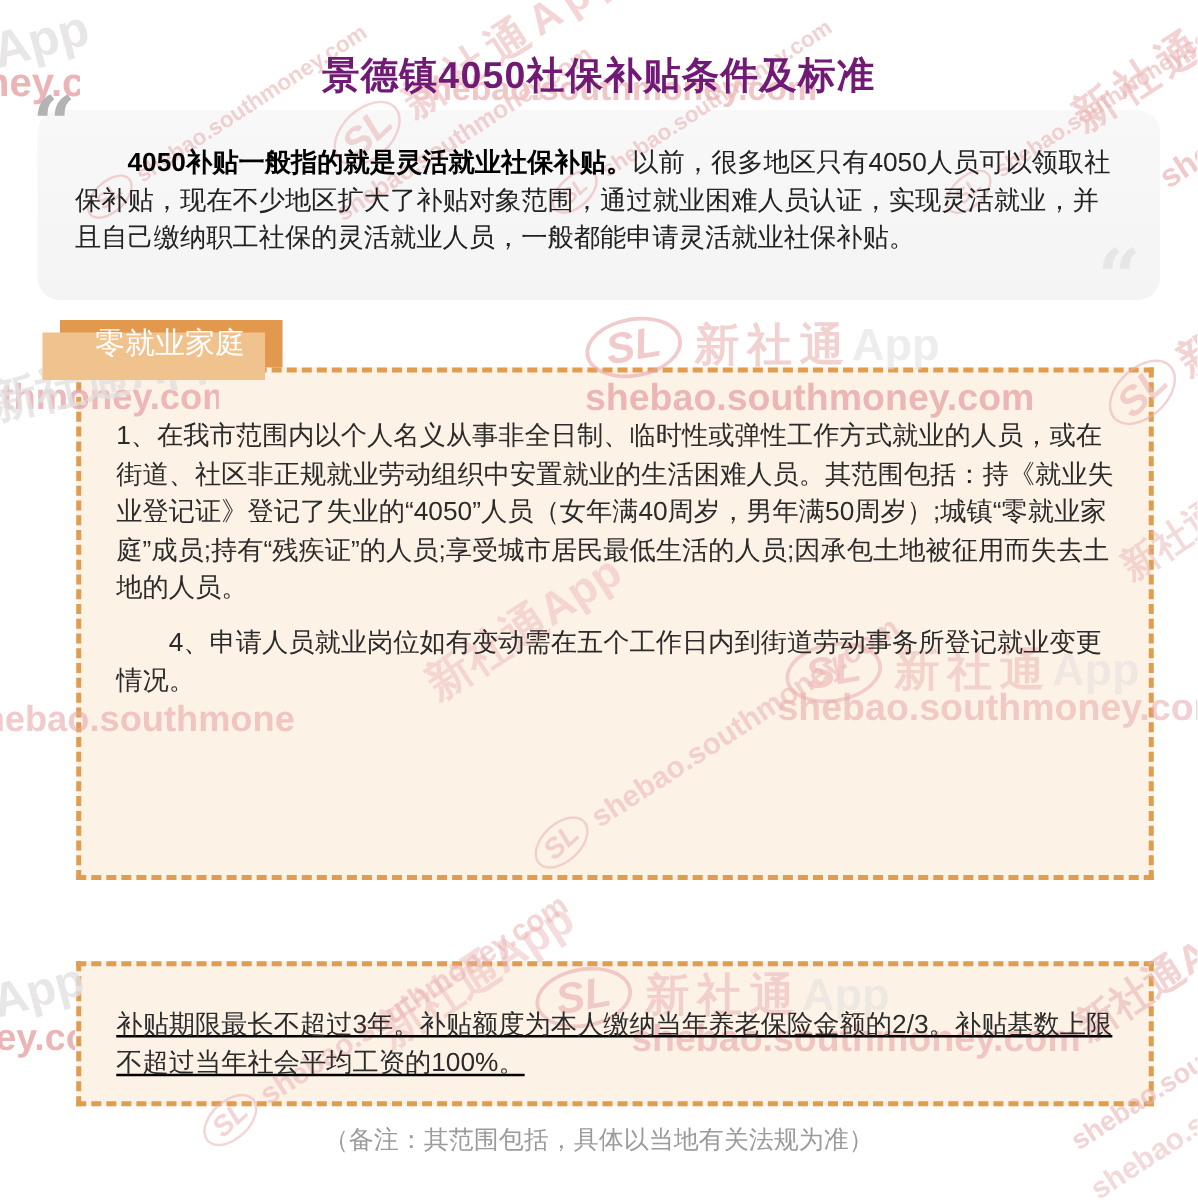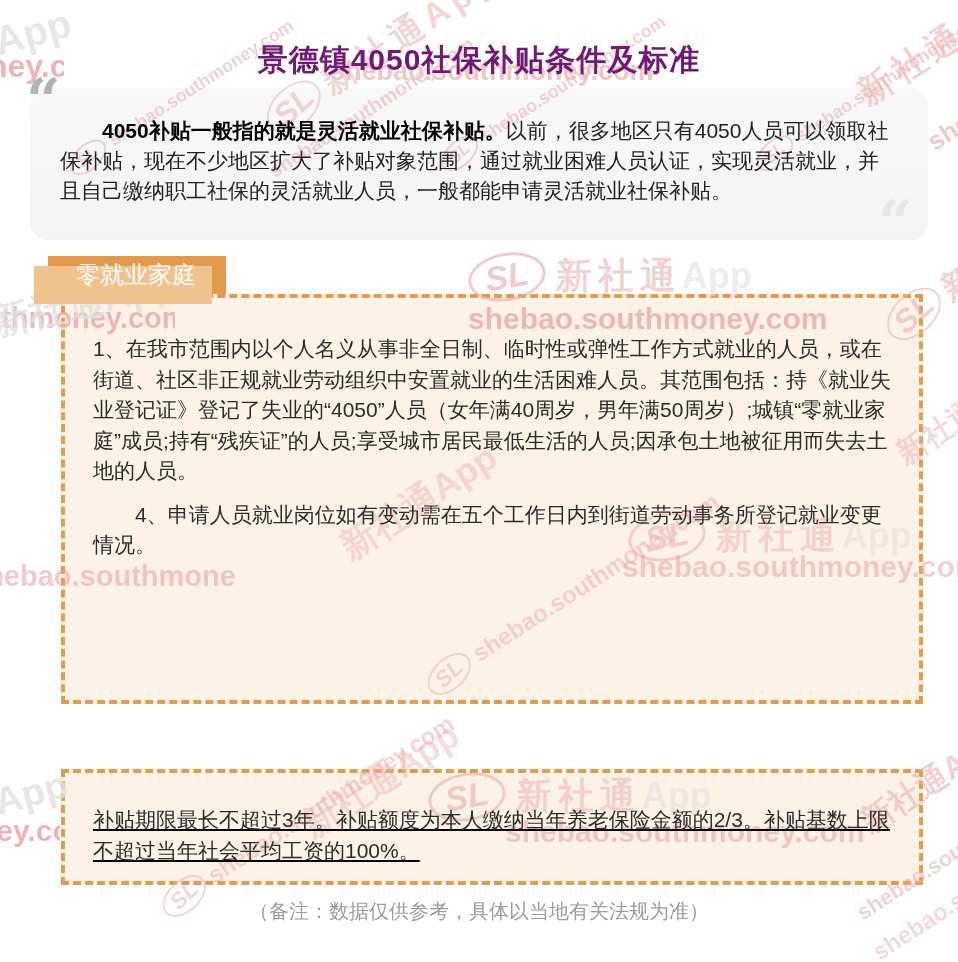--- a/index.html
+++ b/index.html
@@ -153,15 +153,15 @@
   <div class="badge badge-1">零就业家庭</div>
   <div class="dashed-box box-1">
     <p class="no-indent">1、在我市范围内以个人名义从事非全日制、临时性或弹性工作方式就业的人员，或在街道、社区非正规就业劳动组织中安置就业的生活困难人员。其范围包括：持《就业失业登记证》登记了失业的“4050”人员（女年满40周岁，男年满50周岁）;城镇“零就业家庭”成员;持有“残疾证”的人员;享受城市居民最低生活的人员;因承包土地被征用而失去土地的人员。</p>
     <p>4、申请人员就业岗位如有变动需在五个工作日内到街道劳动事务所登记就业变更情况。</p>
   </div>
 
   <div class="dashed-box box-2">
     <p class="no-indent">补贴期限最长不超过3年。补贴额度为本人缴纳当年养老保险金额的2/3。补贴基数上限不超过当年社会平均工资的100%。</p>
   </div>
 
-  <div class="footer-note">（备注：数据仅供参考，具体以当地有关法规为准）</div>
+  <div class="footer-note">（备注：其范围包括，具体以当地有关法规为准）</div>
 
 </div>
 
 </body></html>

